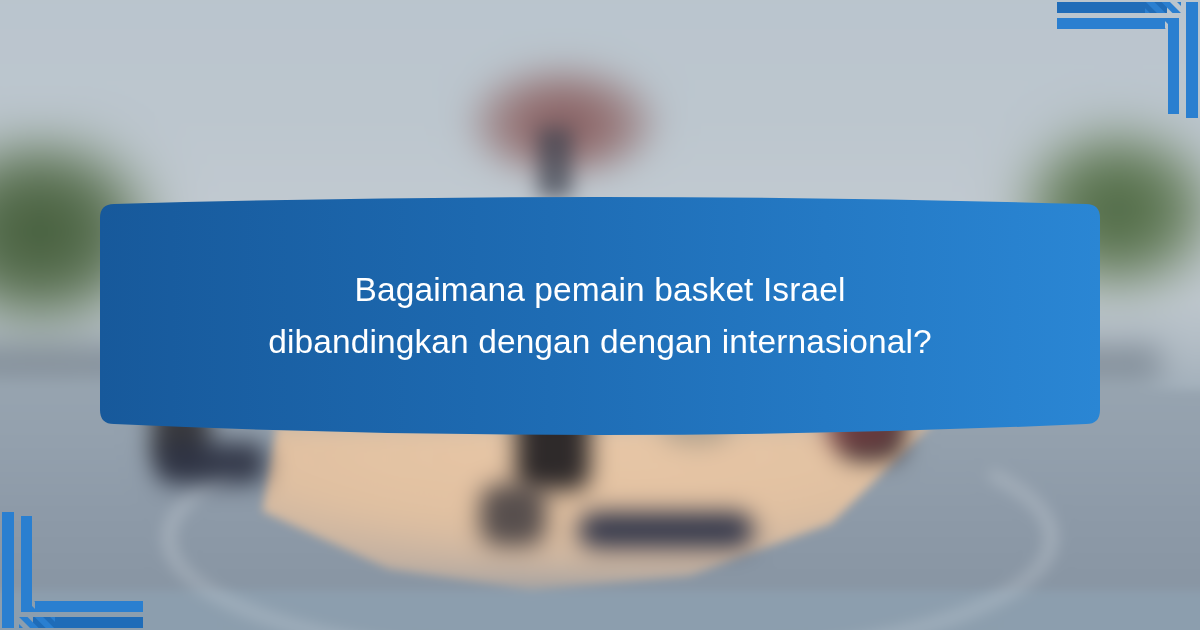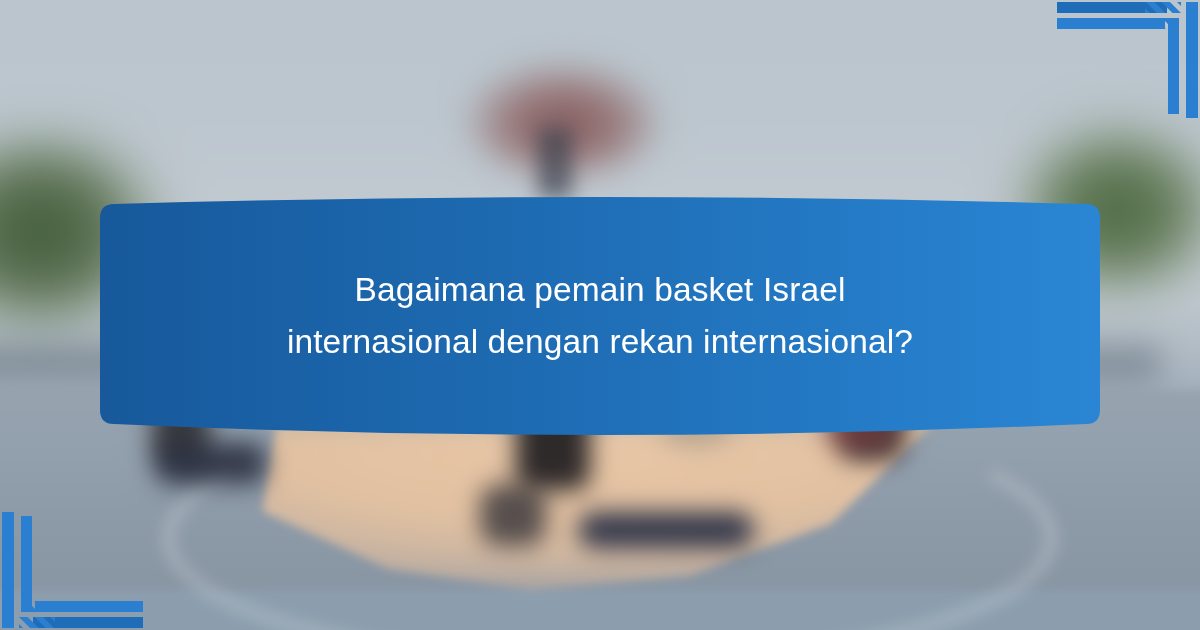--- a/index.html
+++ b/index.html
@@ -252,16 +252,16 @@
                L 1000,214
                Q 1000,228 986,228
                Q 500,250 14,228
                Q 0,228 0,214
                Z" fill="url(#bannerGrad)"></path>
     </svg>
   </div>
 
   <div id="headline">
     <span class="ln">Bagaimana pemain basket Israel</span>
-    <span class="ln">internasional dengan rekan internasional?</span>
+    <span class="ln">dibandingkan dengan dengan internasional?</span>
   </div>
 
 </div>
 
 </body></html>

